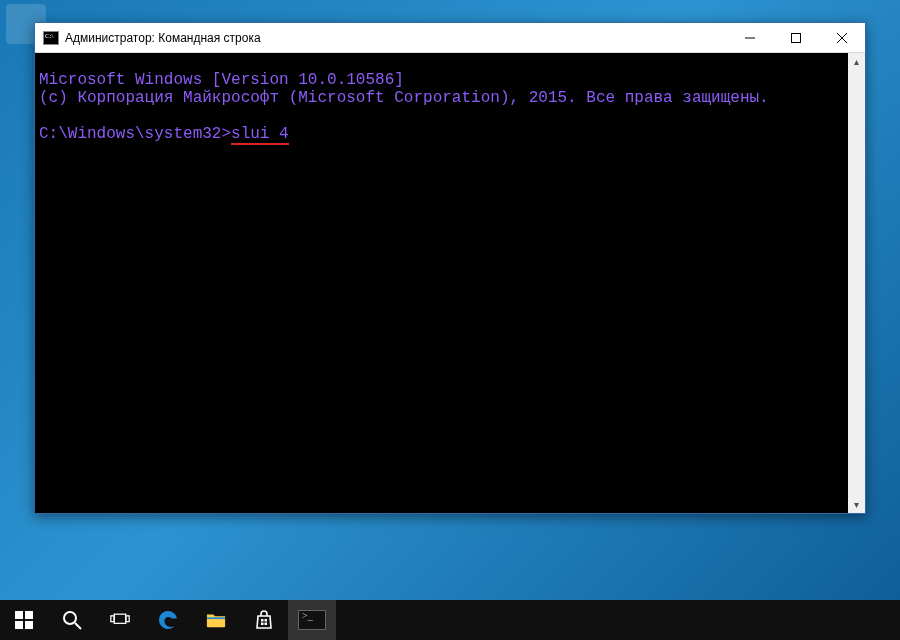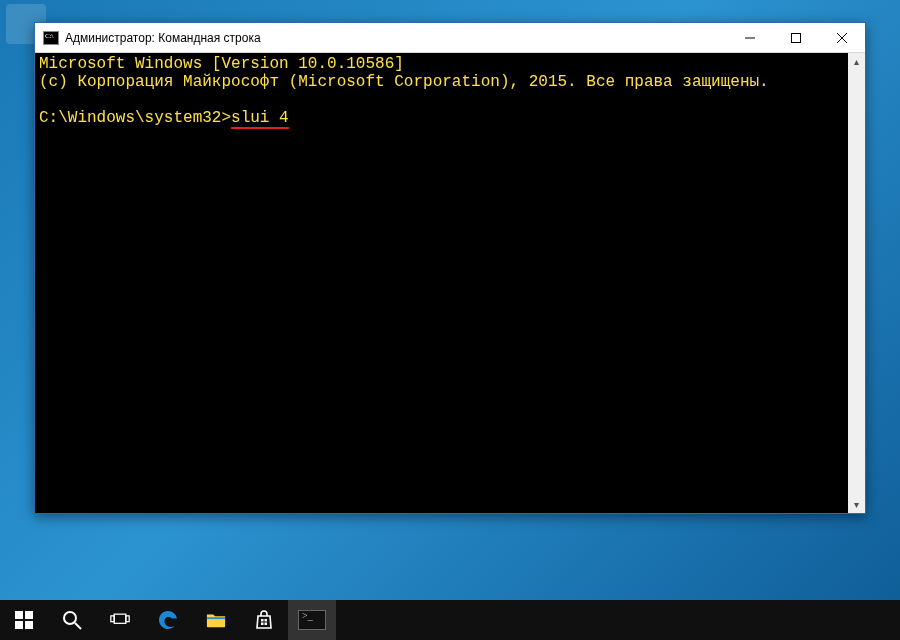--- a/index.html
+++ b/index.html
@@ -47,23 +47,23 @@
     .titlebar .title-text { font-size:12px; color:#000; }
     .win-controls { position:absolute; right:0; top:0; height:30px; display:flex; }
     .win-controls .ctl {
       width:46px; height:30px; display:flex; align-items:center; justify-content:center;
       cursor:pointer;
     }
     .win-controls svg { width:10px; height:10px; }
 
     .console-frame { flex:1; background:#000; position:relative; display:flex; }
     .console {
-      flex:1; background:#000; color:#fde047;
+      flex:1; background:#000; color:#8b5cf6;
       font:16px/18px Consolas, "Courier New", monospace;
-      padding:2px 4px; white-space:pre;
+      padding:18px 4px; white-space:pre;
       overflow:hidden;
     }
     .underline-red { border-bottom:2px solid #d22; }
     .prompt-line span { display:inline; }
     .scrollbar {
       width:17px; background:#f0f0f0; position:relative;
     }
     .scrollbar .arrow {
       width:17px; height:17px; position:absolute; left:0;
       display:flex; align-items:center; justify-content:center;

